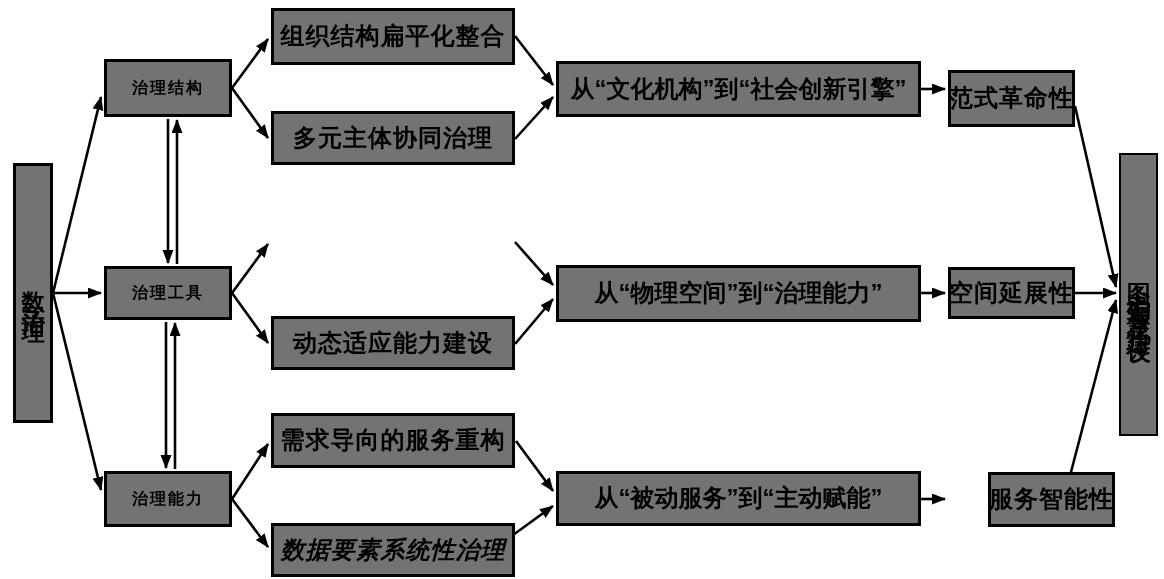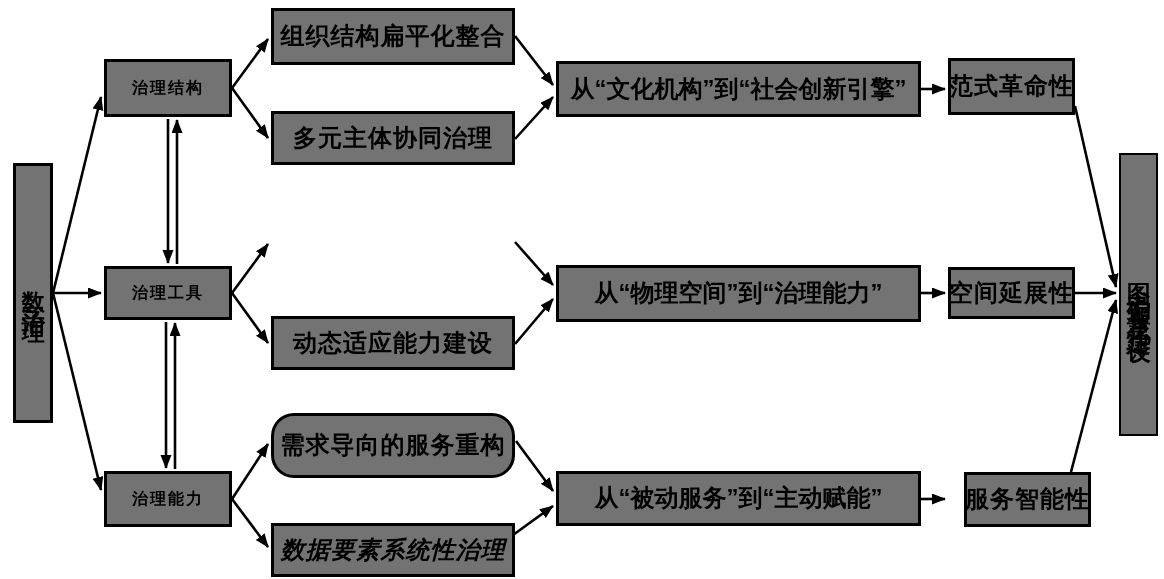--- a/index.html
+++ b/index.html
@@ -112,44 +112,44 @@
 
   <div class="box factor" style="left:271px;top:8px;width:244px;height:57px;">
     <span>组织结构扁平化整合</span>
   </div>
   <div class="box factor" style="left:271px;top:111px;width:244px;height:54px;">
     <span>多元主体协同治理</span>
   </div>
   <div class="box factor" style="left:271px;top:316px;width:244px;height:54px;">
     <span>动态适应能力建设</span>
   </div>
-  <div class="box factor" style="left:271px;top:413px;width:244px;height:65px;border-radius:23px;">
+  <div class="box factor" style="left:271px;top:413px;width:244px;height:55px;">
     <span>需求导向的服务重构</span>
   </div>
   <div class="box factor" style="left:271px;top:523px;width:244px;height:54px;font-style:italic;">
     <span>数据要素系统性治理</span>
   </div>
 
   <div class="box trans" style="left:556px;top:61px;width:365px;height:56px;">
     <span>从“文化机构”到“社会创新引擎”</span>
   </div>
   <div class="box trans" style="left:556px;top:265px;width:365px;height:57px;">
     <span>从“物理空间”到“治理能力”</span>
   </div>
   <div class="box trans" style="left:556px;top:471px;width:365px;height:55px;">
     <span>从“被动服务”到“主动赋能”</span>
   </div>
 
-  <div class="box attr" style="left:948px;top:58px;width:127px;height:57px;">
+  <div class="box attr" style="left:948px;top:70px;width:127px;height:57px;">
     <span>范式革命性</span>
   </div>
   <div class="box attr" style="left:948px;top:267px;width:127px;height:52px;">
     <span>空间延展性</span>
   </div>
-  <div class="box attr" style="left:964px;top:472px;width:127px;height:55px;">
+  <div class="box attr" style="left:988px;top:472px;width:127px;height:55px;">
     <span>服务智能性</span>
   </div>
 
   <div class="box vert target-box" style="left:1119px;top:153px;width:39px;height:283px;">
     <span class="vtext">图书馆智慧化建设</span>
   </div>
 
 </div>
 
 </body></html>

